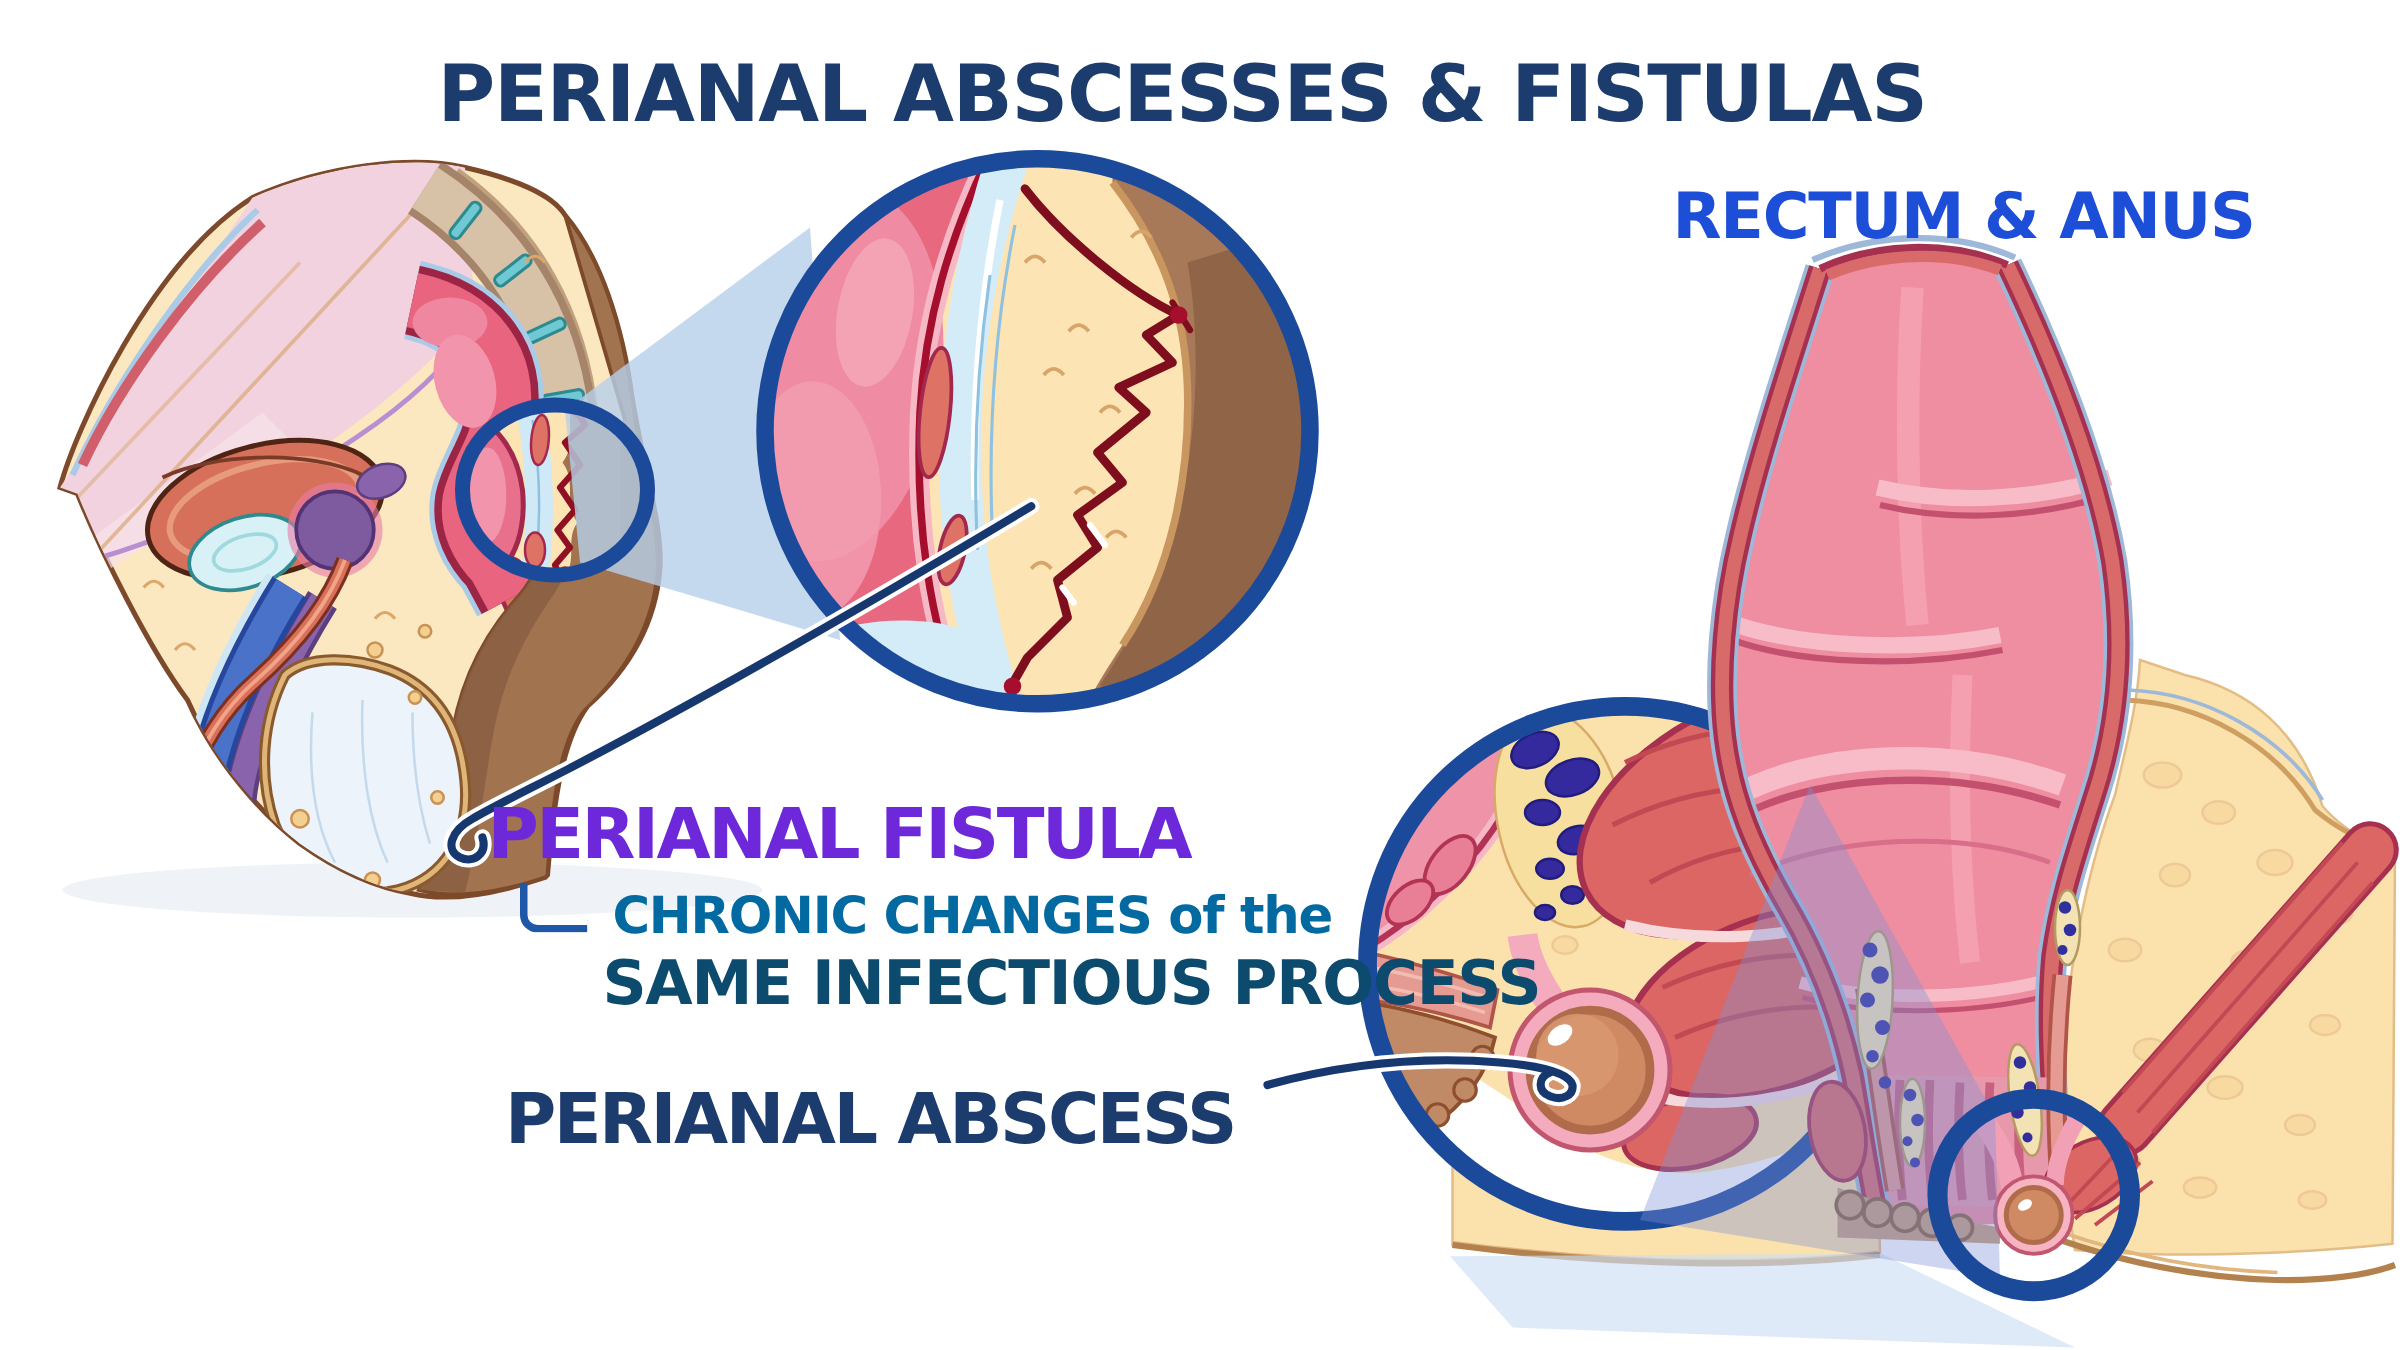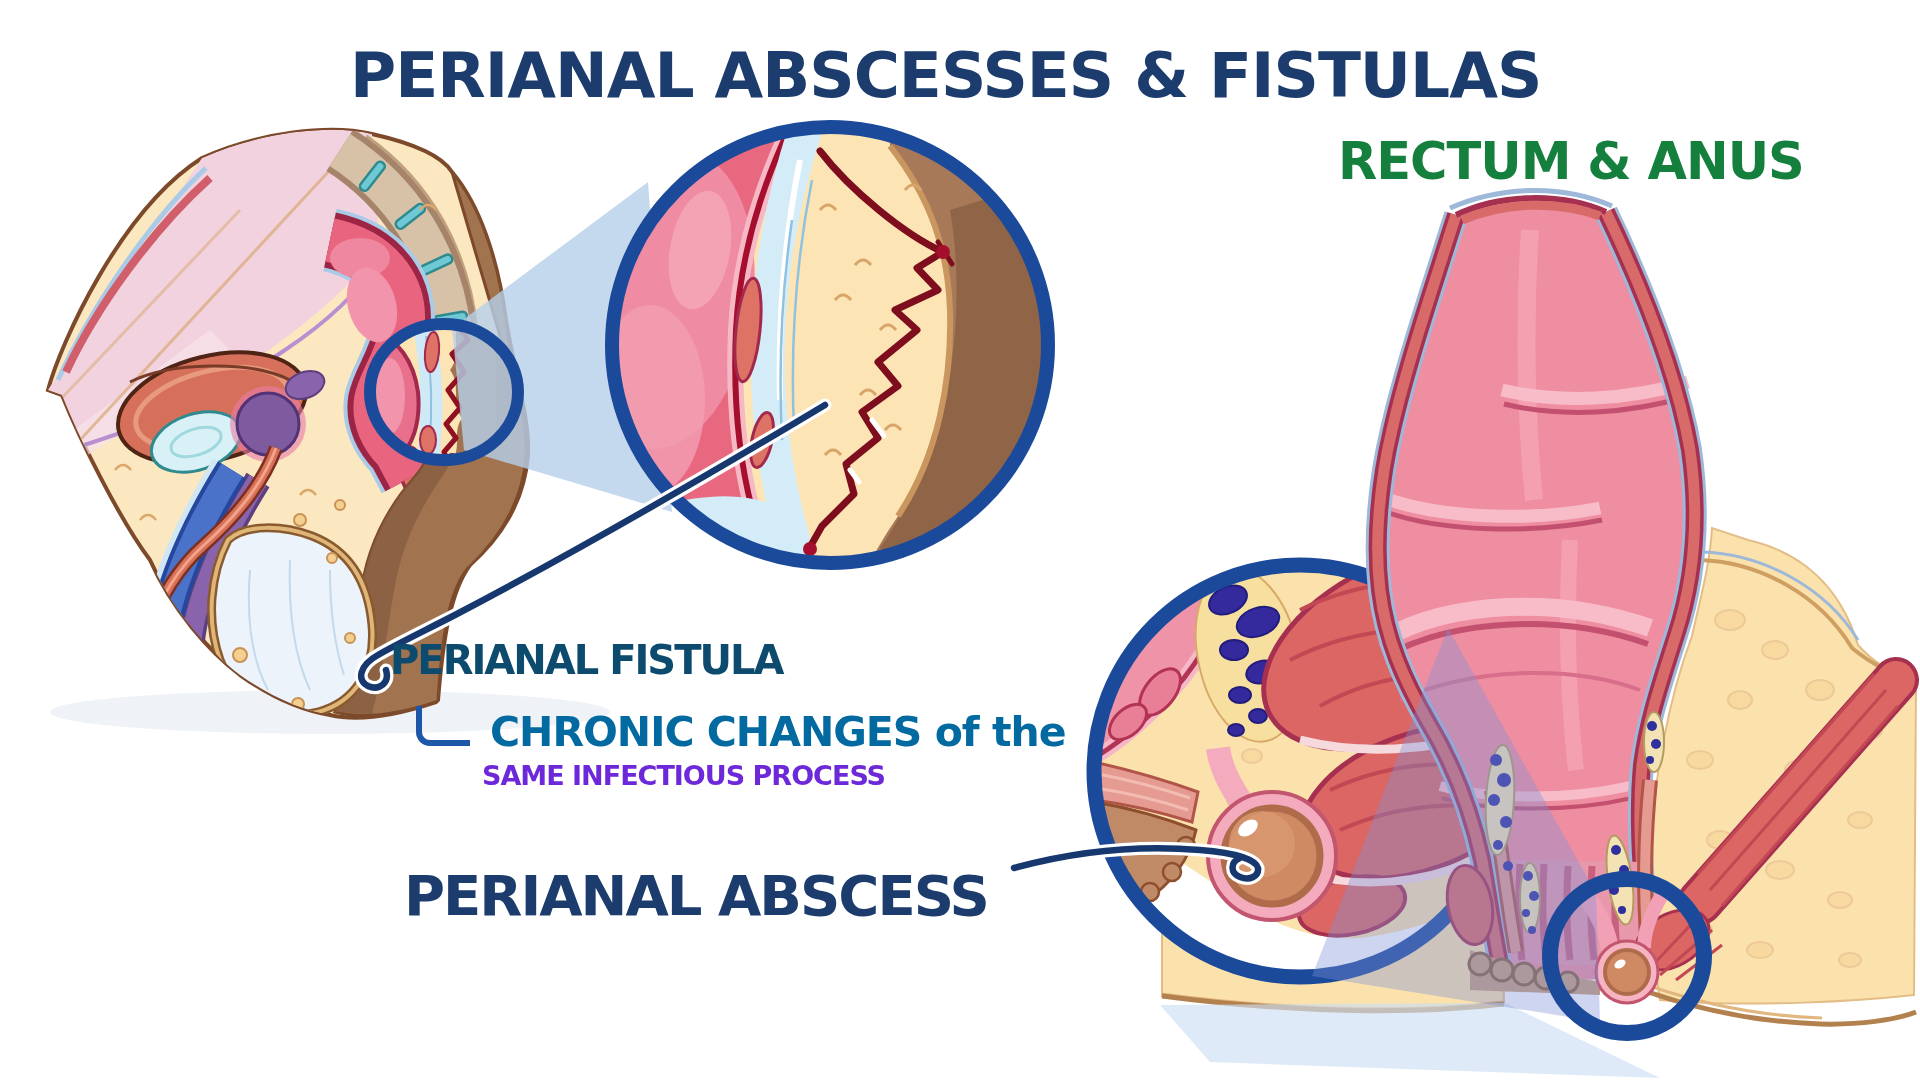--- a/index.html
+++ b/index.html
@@ -2,24 +2,24 @@
 <html><head>
 <meta charset="utf-8">
 <style>
   html,body{margin:0;padding:0;}
   body{width:1920px;height:1080px;background:#fff;overflow:hidden;
        font-family:"DejaVu Sans","Liberation Sans",sans-serif;}
   .canvas{position:relative;width:1920px;height:1080px;background:#fff;}
   svg.art{position:absolute;left:0;top:0;}
   .lbl{position:absolute;white-space:nowrap;line-height:1;font-weight:bold;}
   .lbl-title{left:350px;top:44px;font-size:63px;letter-spacing:-1px;color:#1c3c6d;}
-  .lbl-rectum{left:1338px;top:136px;font-size:51px;letter-spacing:-1px;color:#15803d;}
-  .lbl-fistula{left:390px;top:640px;font-size:40px;letter-spacing:-2px;color:#0c4a6e;}
+  .lbl-rectum{left:1338px;top:148px;font-size:51px;letter-spacing:-1px;color:#1d4ed8;}
+  .lbl-fistula{left:390px;top:640px;font-size:56px;letter-spacing:-2px;color:#6d28d9;}
   .lbl-note1{left:490px;top:712px;font-size:41px;letter-spacing:-1px;color:#0369a1;}
-  .lbl-note2{left:482px;top:762px;font-size:27px;letter-spacing:-1px;color:#6d28d9;}
+  .lbl-note2{left:482px;top:762px;font-size:49px;letter-spacing:-1px;color:#0c4a6e;}
   .lbl-abscess{left:404px;top:868px;font-size:56px;letter-spacing:-2px;color:#1c3c6d;}
   .elbow{position:absolute;left:416px;top:706px;width:48px;height:34px;
          border-left:6px solid #1e56a8;border-bottom:6px solid #1e56a8;
          border-bottom-left-radius:14px;}
 </style>
 </head>
 <body>
 
 <div class="canvas">
 

